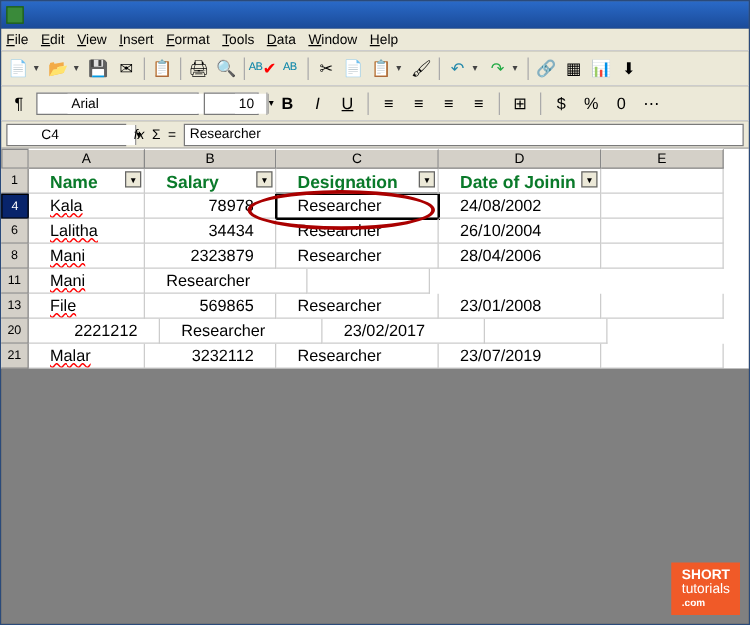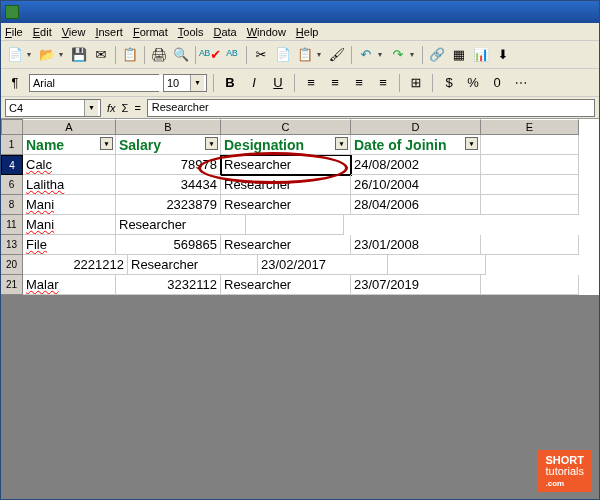--- a/index.html
+++ b/index.html
@@ -8,32 +8,32 @@
   .titlebar { height: 22px; background: linear-gradient(#2a6ac8,#1a4a98); display:flex; align-items:center; font-size:11px; color:#fff; padding:0 4px; gap:4px; }
   .title-icon { width:14px; height:14px; background:#3a8a3a; border:1px solid #1a5a1a; display:inline-block; }
   .menubar { height: 18px; background: #ece9d8; display:flex; align-items:center; font-size:11px; color:#000; padding:0 4px; gap:10px; border-bottom:1px solid #ccc;}
   .menubar span { cursor:default; }
   .menubar span u { text-decoration: underline; }
   .toolbar { height: 28px; background: #ece9d8; display:flex; align-items:center; padding:0 4px; gap:2px; border-bottom:1px solid #ccc; }
   .tbtn { width:20px; height:20px; display:flex; align-items:center; justify-content:center; border:1px solid transparent; font-size:13px; }
   .tsep { width:1px; height:18px; background:#aaa; margin:0 2px; }
   .drop { width:8px; font-size:8px; color:#444;}
   .fontrow { height:28px; background:#ece9d8; display:flex; align-items:center; padding:0 4px; gap:4px; border-bottom:1px solid #ccc; }
-  .combo { display:flex; align-items:center; background:#fff; border:1px solid #7a7a7a; height:18px; font-size:11px; }
+  .combo { display:flex; align-items:center; background:#fff; border:1px solid #7a7a7a; height:18px; font-size:11px;padding-left:24px; }
   .combo input { border:none; outline:none; font-size:11px; padding:0 3px; height:16px; }
   .combo .cdrop { width:14px; height:16px; background:#ece9d8; border-left:1px solid #999; display:flex; align-items:center; justify-content:center; font-size:8px;}
   .refrow { height:22px; background:#ece9d8; display:flex; align-items:center; padding:0 4px; gap:6px; border-bottom:1px solid #999; font-size:11px;}
   .sheet { flex:0 0 auto; background:#fff; }
   .colhead-row { display:flex; height:16px; }
   .corner { width:22px; height:16px; background:#d4d0c8; border:1px solid #888;}
   .colhead { height:16px; background:#d4d0c8; border-right:1px solid #888; border-top:1px solid #fff; border-bottom:1px solid #888; display:flex; align-items:center; justify-content:center; font-size:11px; color:#000;}
   .row { display:flex; height:20px; }
   .rowhead { width:22px; height:20px; background:#d4d0c8; border-right:1px solid #888; border-bottom:1px solid #888; display:flex; align-items:center; justify-content:center; font-size:10px; color:#000;}
   .rowhead.sel { background:#08246b; color:#fff; border:1px solid #000;}
-  .cell { height:20px; border-right:1px solid #ccc; border-bottom:1px solid #ccc; font-size:13px; padding:1px 3px; overflow:hidden; white-space:nowrap; display:flex; align-items:center; }
+  .cell { height:20px; border-right:1px solid #ccc; border-bottom:1px solid #ccc; font-size:13px; padding:1px 17px; overflow:hidden; white-space:nowrap; display:flex; align-items:center; }
   .cell.r { justify-content:flex-end; }
   .hdr { color:#0a7a2a; font-weight:bold; position:relative; font-size:14px;}
   .filter { position:absolute; right:2px; top:2px; width:13px; height:13px; background:#ece9d8; border:1px solid #666; display:flex; align-items:center; justify-content:center; font-size:7px; color:#000;}
   .wavy { text-decoration: underline wavy red 1px; text-underline-offset: 1px;}
   .gray-area { flex:1; background:#808080; }
   .highlight-oval { position:absolute; border:3px solid #a00; border-radius:50%; width:150px; height:32px; pointer-events:none; }
   .selcell { outline:2px solid #000; outline-offset:-1px; }
   .logo { position:absolute; right:8px; bottom:8px; background:#f05a28; color:#fff; font-family:Arial; font-size:11px; font-weight:bold; padding:5px 8px 4px 8px; line-height:1; }
   .logo .com { font-size:8px; font-weight:bold; }
   .logo .tut { font-weight:normal; }
@@ -160,21 +160,21 @@
         <span>Date of Joinin</span>
         <div class="filter">▾</div>
       </div>
       <div class="cell" style="width: 98px;"></div>
     </div>
 
     <div id="data-rows">
         <div class="row">
           <div class="rowhead sel">4</div>
           <div class="cell" style="width:93px">
-            <span class="wavy">Calc</span>
+            <span class="wavy">Kala</span>
           </div>
           <div class="cell r" style="width:105px">78978</div>
           <div class="cell selcell" style="width:130px">Researcher</div>
           <div class="cell" style="width:130px">24/08/2002</div>
           <div class="cell" style="width:98px"></div>
         </div>
         <div class="row">
           <div class="rowhead">6</div>
           <div class="cell" style="width:93px">
             <span class="wavy">Lalitha</span>

